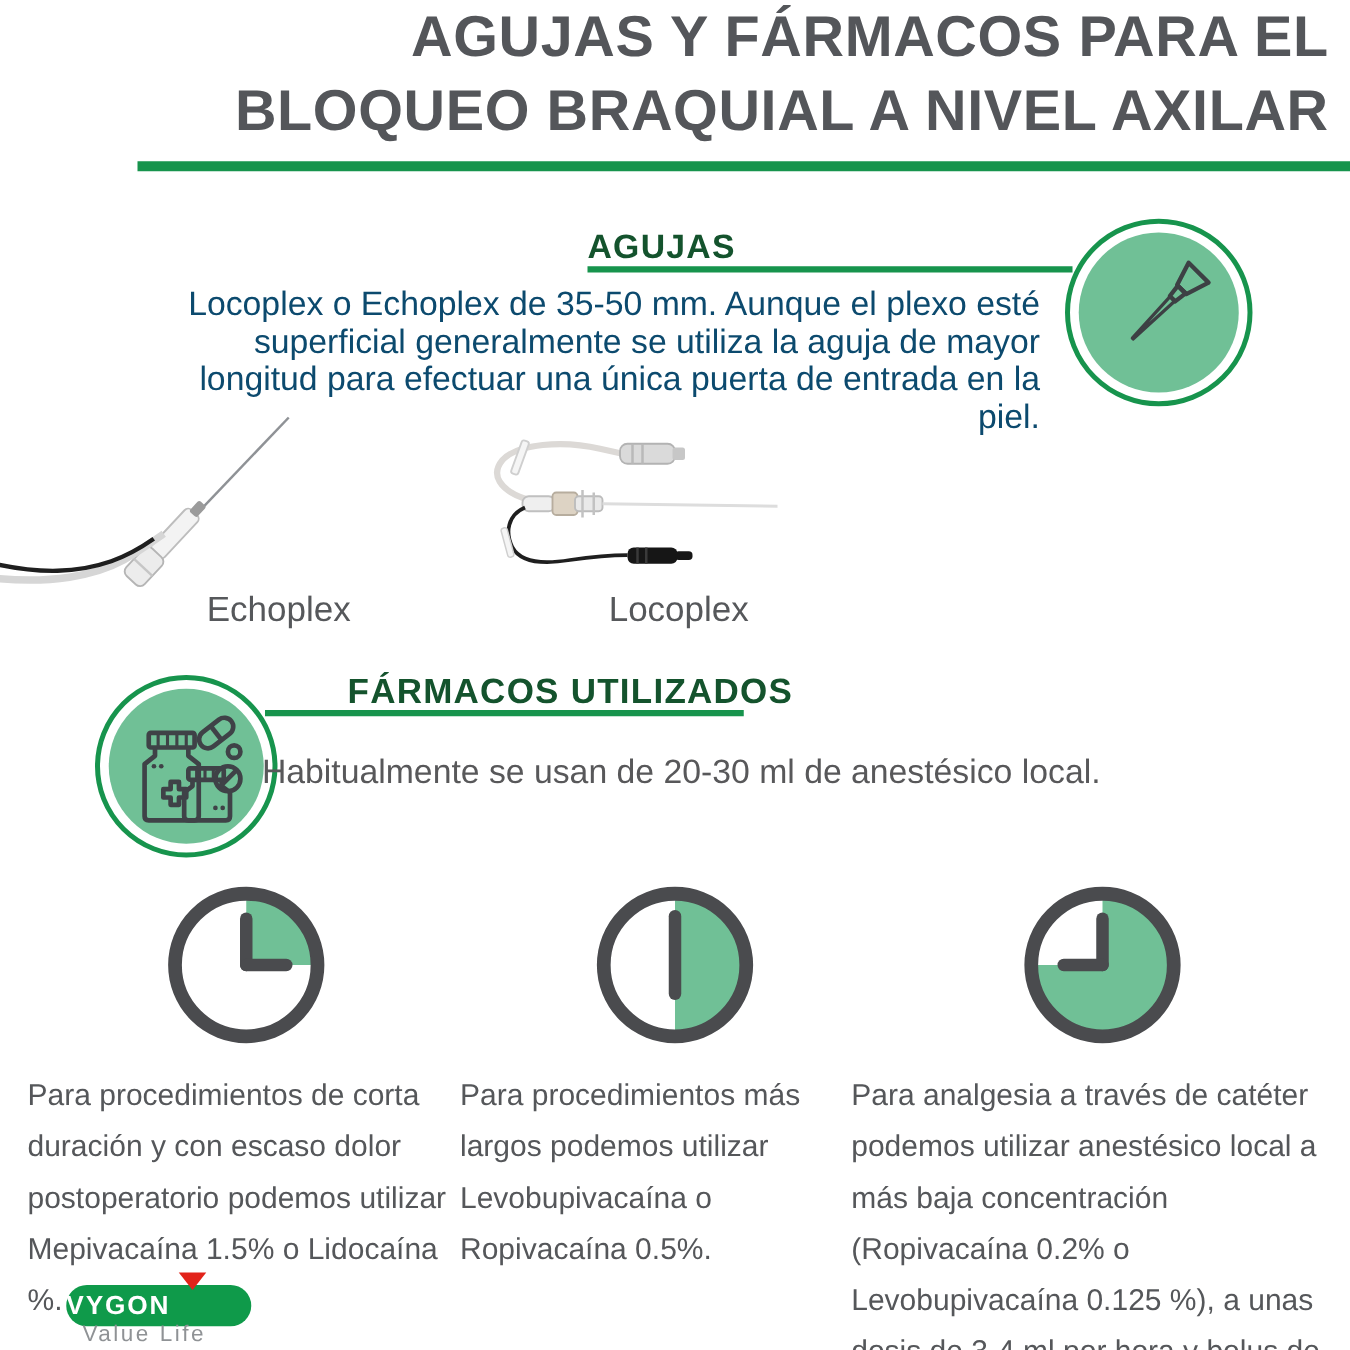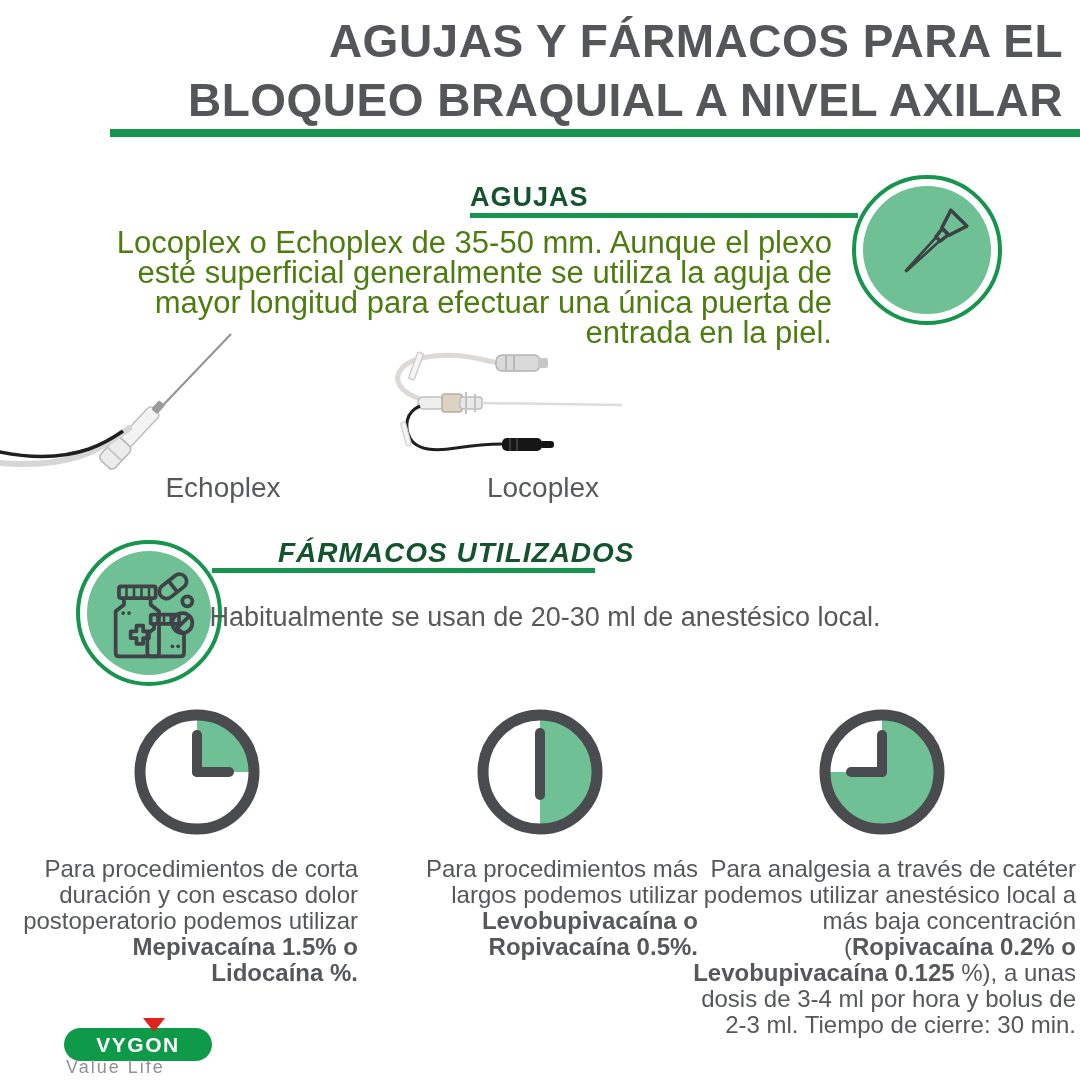--- a/index.html
+++ b/index.html
@@ -1,69 +1,69 @@
 <!DOCTYPE html>
 <html><head>
 <meta charset="utf-8">
 <style>
   html,body{margin:0;padding:0;background:#fff;}
   .canvas{position:relative;width:1080px;height:1080px;background:#ffffff;overflow:hidden;
           font-family:"Liberation Sans", sans-serif;color:#54565a;}
 
   
-  .title{position:absolute;top:12px;left:0;right:17px;text-align:right;
+  .title{position:absolute;top:0;left:0;right:17px;text-align:right;
          font-weight:bold;font-size:46px;line-height:59px;letter-spacing:.5px;color:var(--ink);}
   .title-rule{position:absolute;top:129px;left:110px;right:0;height:8px;background:var(--accent);}
 
   
   .sec-head{position:absolute;font-weight:bold;font-size:27px;letter-spacing:1px;color:#14532d;}
   .rule{position:absolute;height:5px;background:var(--accent);}
 
   
   .agujas-head{left:470px;top:182px;}
   .agujas-rule{left:470px;top:213px;width:388px;}
   .agujas-body{position:absolute;top:228px;right:248px;width:720px;text-align:right;
-               font-size:31px;line-height:30px;color:#4d7c0f;}
+               font-size:27px;line-height:30px;color:#0c4a6e;}
 
   
   .badge{position:absolute;border:4px solid var(--accent);border-radius:50%;background:#fff;}
   .badge-inner{position:absolute;inset:7px;border-radius:50%;background:var(--green-light);
                display:flex;align-items:center;justify-content:center;}
   .needle-badge{left:852px;top:175px;width:142px;height:142px;}
   .pills-badge{left:76px;top:540px;width:138px;height:138px;}
 
   
   .echoplex-art{position:absolute;left:-5px;top:330px;}
   .locoplex-art{position:absolute;left:380px;top:342px;}
   .caption{position:absolute;top:472px;width:206px;text-align:center;font-size:28px;color:#56585b;}
   .cap-echoplex{left:120px;text-align:center;}
   .cap-locoplex{left:440px;}
 
   
-  .farmacos-head{left:278px;top:537px;font-size:28px;font-style:italic;}
+  .farmacos-head{left:278px;top:537px;font-size:28px;}
   .farmacos-rule{left:212px;top:568px;width:383px;}
   .farmacos-body{position:absolute;left:190px;top:602px;width:710px;text-align:center;
                  white-space:nowrap;font-size:27px;color:#58585a;}
 
   
   .clock{position:absolute;width:130px;height:130px;}
   .clock-1{left:132px;top:707px;}
   .clock-2{left:475px;top:707px;}
   .clock-3{left:817px;top:707px;}
 
   
-  .block{position:absolute;top:856px;text-align:right;font-size:24px;line-height:26px;color:#55575a;}
+  .block{position:absolute;top:856px;text-align:left;font-size:24px;line-height:41px;color:#55575a;}
   .block-1{left:22px;width:336px;}
   .block-2{left:368px;width:330px;}
   .block-3{left:681px;width:395px;}
-  .block .bold{font-weight:bold;margin-top:12px;}
-
-  
-  .logo-pill{position:absolute;left:64px;top:1028px;width:148px;height:33px;background:var(--logo-green);
-             border-radius:17px;display:flex;align-items:center;justify-content:center;}
+  .block .bold{font-weight:normal;margin-top:12px;}
+
+  
+  .logo-pill{position:absolute;left:53px;top:1028px;width:148px;height:33px;background:var(--logo-green);
+             border-radius:17px;display:flex;align-items:center;}
   .logo-text{color:#fff;font-weight:bold;font-size:21px;letter-spacing:1.5px;}
   .logo-tri-white{position:absolute;left:139px;top:1015px;width:0;height:0;
       border-left:15px solid transparent;border-right:15px solid transparent;border-top:19px solid #fff;}
   .logo-tri{position:absolute;left:143px;top:1018px;width:0;height:0;
       border-left:11px solid transparent;border-right:11px solid transparent;border-top:14px solid var(--logo-red);}
   .logo-tagline{position:absolute;left:66px;top:1057px;font-size:18px;letter-spacing:2px;color:#8f9295;}
 </style>
 </head>
 <body>
 

